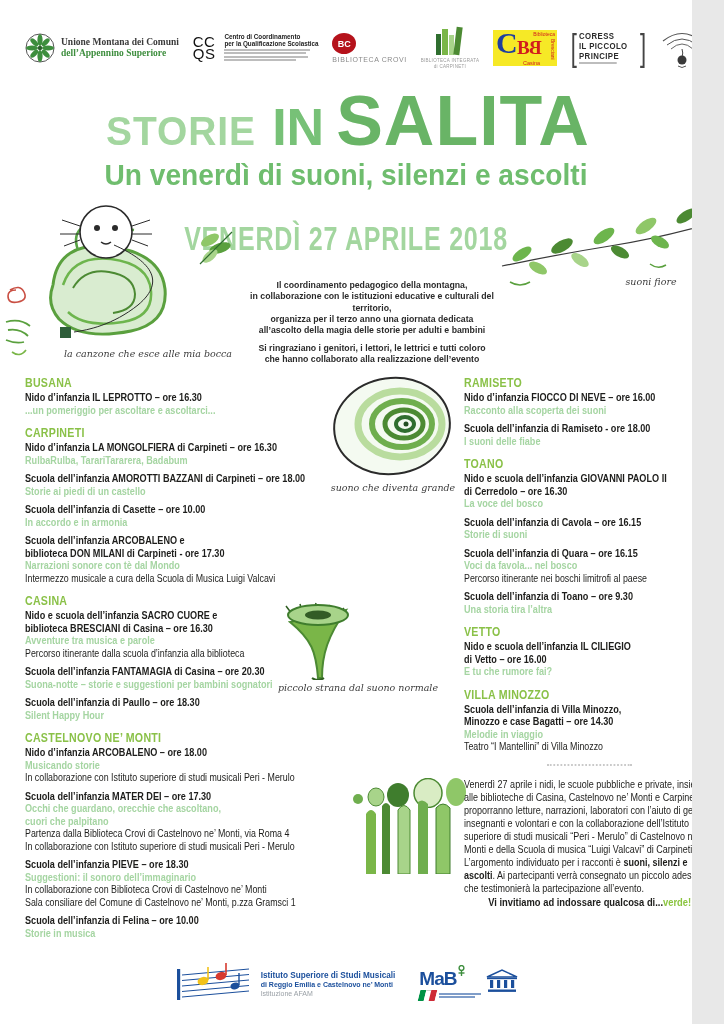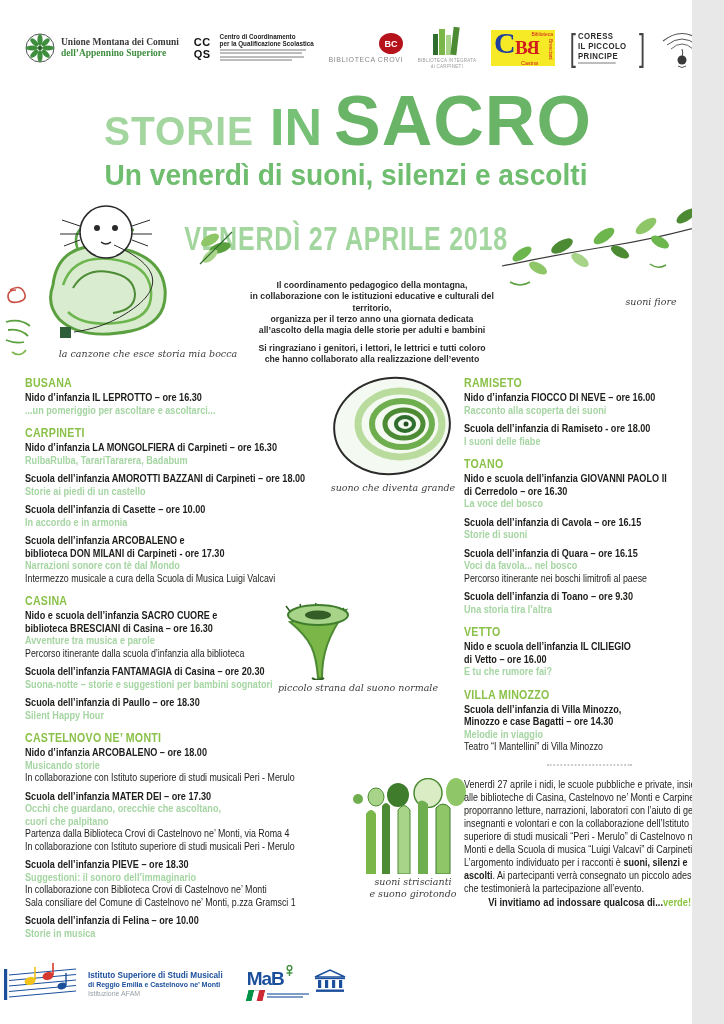--- a/index.html
+++ b/index.html
@@ -5,25 +5,25 @@
   html,body{margin:0;padding:0;background:#e8e8e8}
   .page{position:relative;width:692px;height:1024px;background:#ffffff;overflow:hidden;
         font-family:"Liberation Sans",sans-serif;color:#1d1d1b}
 
   
   .logos{position:absolute;top:16px;left:24px;width:688px;height:64px;display:flex;
          justify-content:space-between;align-items:center}
   .logo{display:flex;align-items:center;gap:5px}
   .um-text div{font-family:"Liberation Serif",serif;font-weight:bold;font-size:9.5px;line-height:1.2;color:#3a3a3a}
   .um-text div:last-child{color:#3e8e3e}
-  .ccqs-letters{font-size:11px;font-weight:700;line-height:12px;letter-spacing:.5px;color:#111}
+  .ccqs-letters{font-size:15px;font-weight:400;line-height:12px;letter-spacing:.5px;color:#111}
   .ccqs-text{margin-left:4px}
   .ccqs-text .b{font-size:6.3px;font-weight:bold;line-height:1.15;color:#222}
   .bar{height:2px;background:#bdbdbd;margin:1.5px 0}
-  .bc{display:flex;flex-direction:column;align-items:flex-end;gap:2px}
+  .bc{display:flex;flex-direction:column;align-items:flex-start;gap:2px}
   .bc-circle{width:24px;height:21px;border-radius:50%;background:#b5121b;color:#fff;
              font-size:9px;font-weight:900;display:flex;align-items:center;justify-content:center}
   .bc-label{font-size:7px;letter-spacing:.6px;color:#8a8a8a}
   .bibint{display:flex;flex-direction:column;align-items:center;gap:2px}
   .bibint-label{font-size:4.5px;color:#9a9a9a;text-align:center;line-height:1.3;letter-spacing:.3px}
   .cbb{position:relative;width:64px;height:36px;background:#f6e926;overflow:hidden}
   .cbb .c{position:absolute;left:3px;top:-4px;font-family:"Liberation Serif",serif;font-size:30px;font-weight:900;color:#1f3f9e}
   .cbb .b1{position:absolute;left:24px;top:7px;font-family:"Liberation Serif",serif;font-size:19px;font-weight:900;color:#d11d1d}
   .cbb .b2{position:absolute;left:36px;top:7px;font-family:"Liberation Serif",serif;font-size:19px;font-weight:900;color:#d11d1d;transform:scaleX(-1)}
   .cbb .t1{position:absolute;right:2px;top:1px;font-size:5px;color:#d11d1d}
@@ -67,21 +67,21 @@
   .closing{font-size:10.2px;line-height:13px;color:#1d1d1b;margin:0}
   .invite{margin-top:1px;text-align:center;font-size:10.6px;font-weight:bold;color:#1d1d1b}
   .invite-green{color:#8bc540}
 
   
   .illus{position:absolute}
   .caption{position:absolute;font-family:"DejaVu Serif",serif;font-style:italic;font-size:9.5px;
            color:#3c3c3c;text-align:center;white-space:pre-line;line-height:1.25}
 
   
-  .footer{position:absolute;top:962px;left:0;width:100%;display:flex;
+  .footer{position:absolute;top:962px;left:0;width:100%;display:flex;justify-content:center;
           align-items:center;gap:24px}
   .ism{display:flex;align-items:center;gap:8px}
   .ism-text div:nth-child(1){font-size:8.2px;font-weight:bold;color:#1b4f9c;line-height:1.25}
   .ism-text div:nth-child(2){font-size:7px;font-weight:bold;color:#1b4f9c;line-height:1.25}
   .ism-text div:nth-child(3){font-size:7px;color:#9aa0a6;line-height:1.25}
   .mab{position:relative;display:flex;align-items:flex-start;gap:4px}
   .mab-word{font-size:19px;font-weight:900;letter-spacing:-1px;color:#1b4f9c;line-height:1}
   .mab-bottom{display:flex;align-items:center;gap:3px;margin-top:2px}
   .flag{display:flex;width:17px;height:11px;overflow:hidden;transform:skewX(-14deg)}
   .flag div{width:6px;height:11px}
@@ -182,21 +182,21 @@
         <path d="M18,41 q4,3 8,0" fill="none" stroke="#555" stroke-width="1"></path>
       </svg>
       <div class="kati-url">www.kati.it</div>
     </div>
   </div>
 
   <div class="title-block">
     <div class="title-row">
       <span class="t-storie">STORIE</span>
       <span class="t-in">IN</span>
-      <span class="t-salita">SACRO</span>
+      <span class="t-salita">SALITA</span>
     </div>
     <div class="subtitle">Un venerdì di suoni, silenzi e ascolti</div>
   </div>
 
   <div class="date-row">
     <span class="date">VENERDÌ 27 APRILE 2018</span>
   </div>
 
   <div class="intro">
     <div class="intro-p">Il coordinamento pedagogico della montagna,
@@ -226,37 +226,37 @@
     <path d="M55,98 q12,-20 36,-16 q25,4 26,22 q0,16 -22,19" fill="none" stroke="#4c8a33" stroke-width="2"></path>
     <path d="M60,60 q-6,-16 6,-24 M78,52 q0,-16 12,-20 M98,52 q6,-14 18,-12" fill="none" stroke="#58a345" stroke-width="2.5"></path>
     <circle cx="88" cy="42" r="26" fill="#ffffff" stroke="#2b2b2b" stroke-width="1.6"></circle>
     <circle cx="79" cy="38" r="3" fill="#2b2b2b"></circle>
     <circle cx="97" cy="38" r="3" fill="#2b2b2b"></circle>
     <path d="M83,52 q5,4 10,0" fill="none" stroke="#2b2b2b" stroke-width="1.4"></path>
     <path d="M62,36 L44,30 M62,44 L42,44 M62,50 L46,56 M114,36 L132,30 M114,44 L134,44 M114,50 L130,56" stroke="#2b2b2b" stroke-width="1"></path>
     <path d="M96,55 C130,70 150,90 120,115 C95,135 70,140 56,142" fill="none" stroke="#2b2b2b" stroke-width="1"></path>
     <rect x="42" y="137" width="11" height="11" fill="#2e5e3a"></rect>
   </svg>
-  <div class="caption" style="left:48px;top:348px;width:200px">la canzone che esce storia mia bocca</div>
+  <div class="caption" style="left:48px;top:348px;width:200px">la canzone che esce alle mia bocca</div>
 
   <svg class="illus" style="left:500px;top:204px" width="218" height="96" viewBox="0 0 218 96">
     <path d="M2,62 Q60,50 110,42 T216,18" fill="none" stroke="#3a3a3a" stroke-width="1.2"></path>
     <ellipse cx="22" cy="50" rx="11" ry="5" fill="#6db54d" transform="rotate(-35 22 50)"></ellipse>
     <ellipse cx="38" cy="64" rx="10" ry="5" fill="#8fc768" transform="rotate(30 38 64)"></ellipse>
     <ellipse cx="62" cy="42" rx="12" ry="5.5" fill="#4c8a33" transform="rotate(-30 62 42)"></ellipse>
     <ellipse cx="80" cy="56" rx="10" ry="5" fill="#a8d48a" transform="rotate(35 80 56)"></ellipse>
     <ellipse cx="104" cy="32" rx="12" ry="5.5" fill="#6db54d" transform="rotate(-35 104 32)"></ellipse>
     <ellipse cx="120" cy="48" rx="10" ry="5" fill="#4c8a33" transform="rotate(30 120 48)"></ellipse>
     <ellipse cx="146" cy="22" rx="12" ry="5.5" fill="#8fc768" transform="rotate(-35 146 22)"></ellipse>
     <ellipse cx="160" cy="38" rx="10" ry="5" fill="#6db54d" transform="rotate(30 160 38)"></ellipse>
     <ellipse cx="186" cy="12" rx="11" ry="5" fill="#4c8a33" transform="rotate(-35 186 12)"></ellipse>
     <ellipse cx="200" cy="28" rx="9" ry="4.5" fill="#a8d48a" transform="rotate(30 200 28)"></ellipse>
     <path d="M10,78 q10,6 20,0 M150,60 q8,6 16,1" fill="none" stroke="#5aa03e" stroke-width="1.5"></path>
   </svg>
-  <div class="caption" style="left:596px;top:296px;width:110px">suoni fiore</div>
+  <div class="caption" style="left:596px;top:276px;width:110px">suoni fiore</div>
 
   <svg class="illus" style="left:328px;top:372px" width="132" height="112" viewBox="0 0 132 112">
     <ellipse cx="64" cy="54" rx="58" ry="48" fill="#f4faf1" stroke="#2b2b2b" stroke-width="2" transform="rotate(-8 64 54)"></ellipse>
     <ellipse cx="72" cy="52" rx="42" ry="33" fill="none" stroke="#b9dc9e" stroke-width="7"></ellipse>
     <ellipse cx="74" cy="52" rx="30" ry="23" fill="none" stroke="#6fae4e" stroke-width="6"></ellipse>
     <ellipse cx="76" cy="52" rx="19" ry="14" fill="none" stroke="#4c8a33" stroke-width="5"></ellipse>
     <ellipse cx="77" cy="52" rx="9" ry="7" fill="none" stroke="#2f6e2f" stroke-width="4"></ellipse>
     <circle cx="78" cy="52" r="2.5" fill="#234f22"></circle>
   </svg>
   <div class="caption" style="left:318px;top:482px;width:150px">suono che diventa grande</div>
@@ -278,22 +278,20 @@
     <ellipse cx="106" cy="14" rx="10" ry="14" fill="#8fc768"></ellipse>
   </svg>
 
   <svg class="illus" style="left:360px;top:800px" width="102" height="74" viewBox="0 0 102 74">
     <path d="M6,74 L6,14 q5,-8 10,0 L16,74 Z" fill="#7ab648"></path>
     <path d="M22,74 L22,6 q4,-6 8,0 L30,74 Z" fill="#4c8a33"></path>
     <path d="M38,74 L38,10 q6,-9 12,0 L50,74 Z" fill="#a8d48a" stroke="#4c8a33" stroke-width="1"></path>
     <path d="M58,74 L58,2 q5,-4 10,2 L68,74 Z" fill="#6fae4e"></path>
     <path d="M76,74 L76,8 q7,-8 14,0 L90,74 Z" fill="#8fc768" stroke="#3f7d2d" stroke-width="1"></path>
   </svg>
-  <div class="caption" style="left:348px;top:876px;width:130px">suoni striscianti
-e suono girotondo</div>
 
   <div class="col" id="col-left-wrap">
     <div id="col-left-sections">
         <div class="section">
           <div class="town">BUSANA</div>
           <div class="event">
             <div class="ev-title">Nido d’infanzia IL LEPROTTO – ore 16.30</div>
             <div class="ev-green">...un pomeriggio per ascoltare e ascoltarci...</div>
           </div>
         </div>

